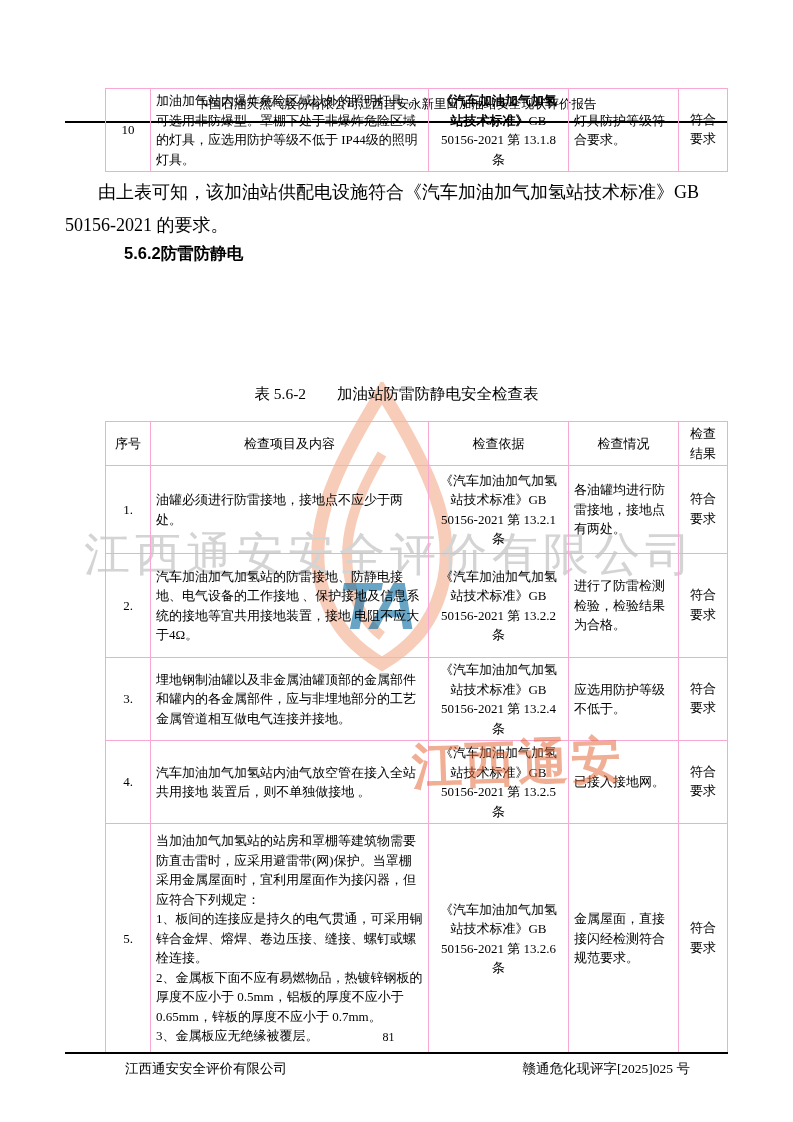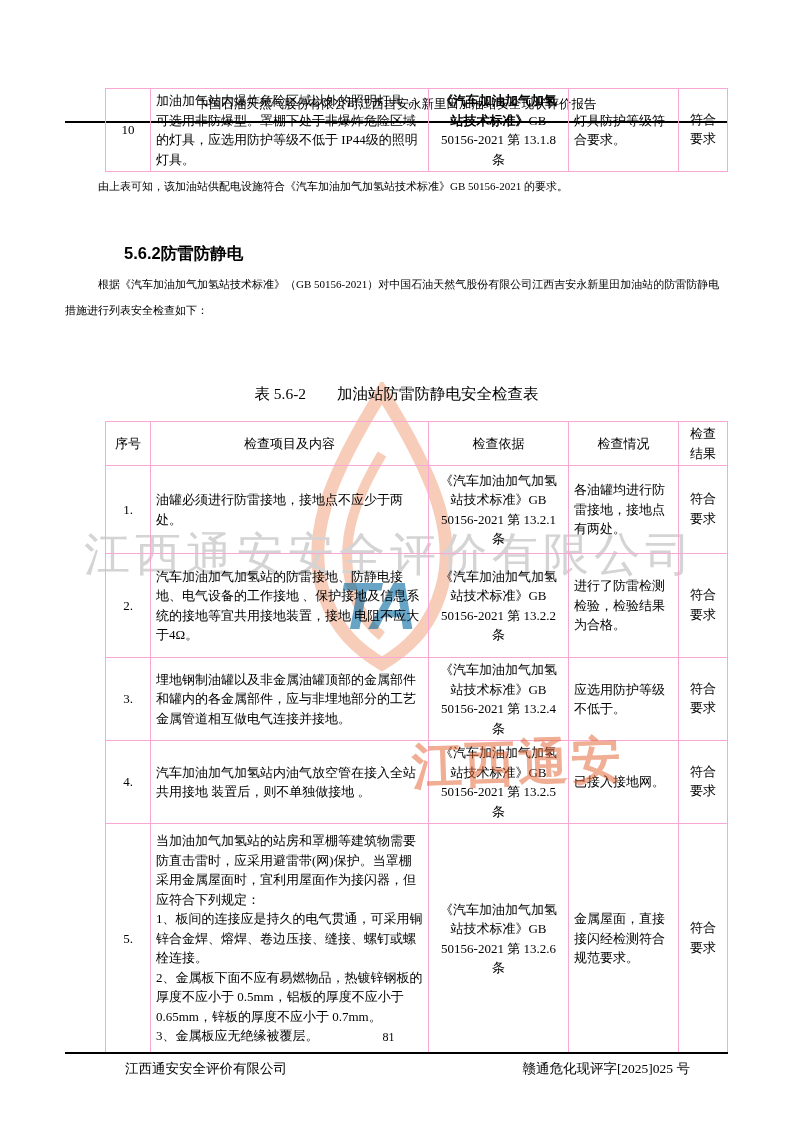--- a/index.html
+++ b/index.html
@@ -36,21 +36,21 @@
     margin-top:44px;
   }
   .pagenum { position:absolute; left:0; right:16px; top:1030px; z-index:2; text-align:center; font-size:12px; }
   .footer {
     position:absolute; left:65px; right:65px; top:1052px; z-index:2;
     border-top:2px solid #000; padding:6px 38px 0 60px;
     display:flex; justify-content:space-between; font-size:13.5px;
   }
 
   
-  .para { position:absolute; left:65px; width:663px; z-index:2; font-size:11px; }
+  .para { position:absolute; left:65px; width:663px; z-index:2; font-size:18px; }
   .conclusion { top:176px; line-height:1.85; text-indent:33px; }
   .heading {
     position:absolute; left:104px; top:243px; z-index:2;
     font-family:"Liberation Sans", sans-serif; font-weight:bold; font-size:16.5px;margin-left:20px;
   }
   .intro { top:272px; line-height:2.33; text-indent:33px; }
   .caption { position:absolute; left:65px; top:384px; width:663px; z-index:2; text-align:center; font-size:15.5px; }
 
   
   table.tbl { position:absolute; left:105px; z-index:2; width:622px; border-collapse:collapse; table-layout:fixed; }
@@ -104,21 +104,20 @@
         <td class="c-item">加油加气站内爆炸危险区域以外的照明灯具，可选用非防爆型。罩棚下处于非爆炸危险区域的灯具，应选用防护等级不低于 IP44级的照明灯具。</td>
         <td class="c-basis"><span class="bt-bold">《汽车加油加气加氢站技术标准》</span><span>GB 50156-2021 第 13.1.8 条</span></td>
         <td class="c-sit">灯具防护等级符合要求。</td>
         <td class="c-res">符合要求</td>
       </tr>
     </tbody>
   </table>
 
   <div class="para conclusion">由上表可知，该加油站供配电设施符合《汽车加油加气加氢站技术标准》GB 50156-2021 的要求。</div>
   <div class="heading">5.6.2防雷防静电</div>
-  <div class="para intro">根据《汽车加油加气加氢站技术标准》（GB 50156-2021）对中国石油天然气股份有限公司江西吉安永新里田加油站的防雷防静电措施进行列表安全检查如下：</div>
   <div class="caption">表 5.6-2　　加油站防雷防静电安全检查表</div>
 
   <table class="tbl main-tbl">
     <colgroup>
       <col style="width:45px">
         <col style="width:278px">
         <col style="width:140px">
         <col style="width:110px">
         <col style="width:49px">
     </colgroup>

